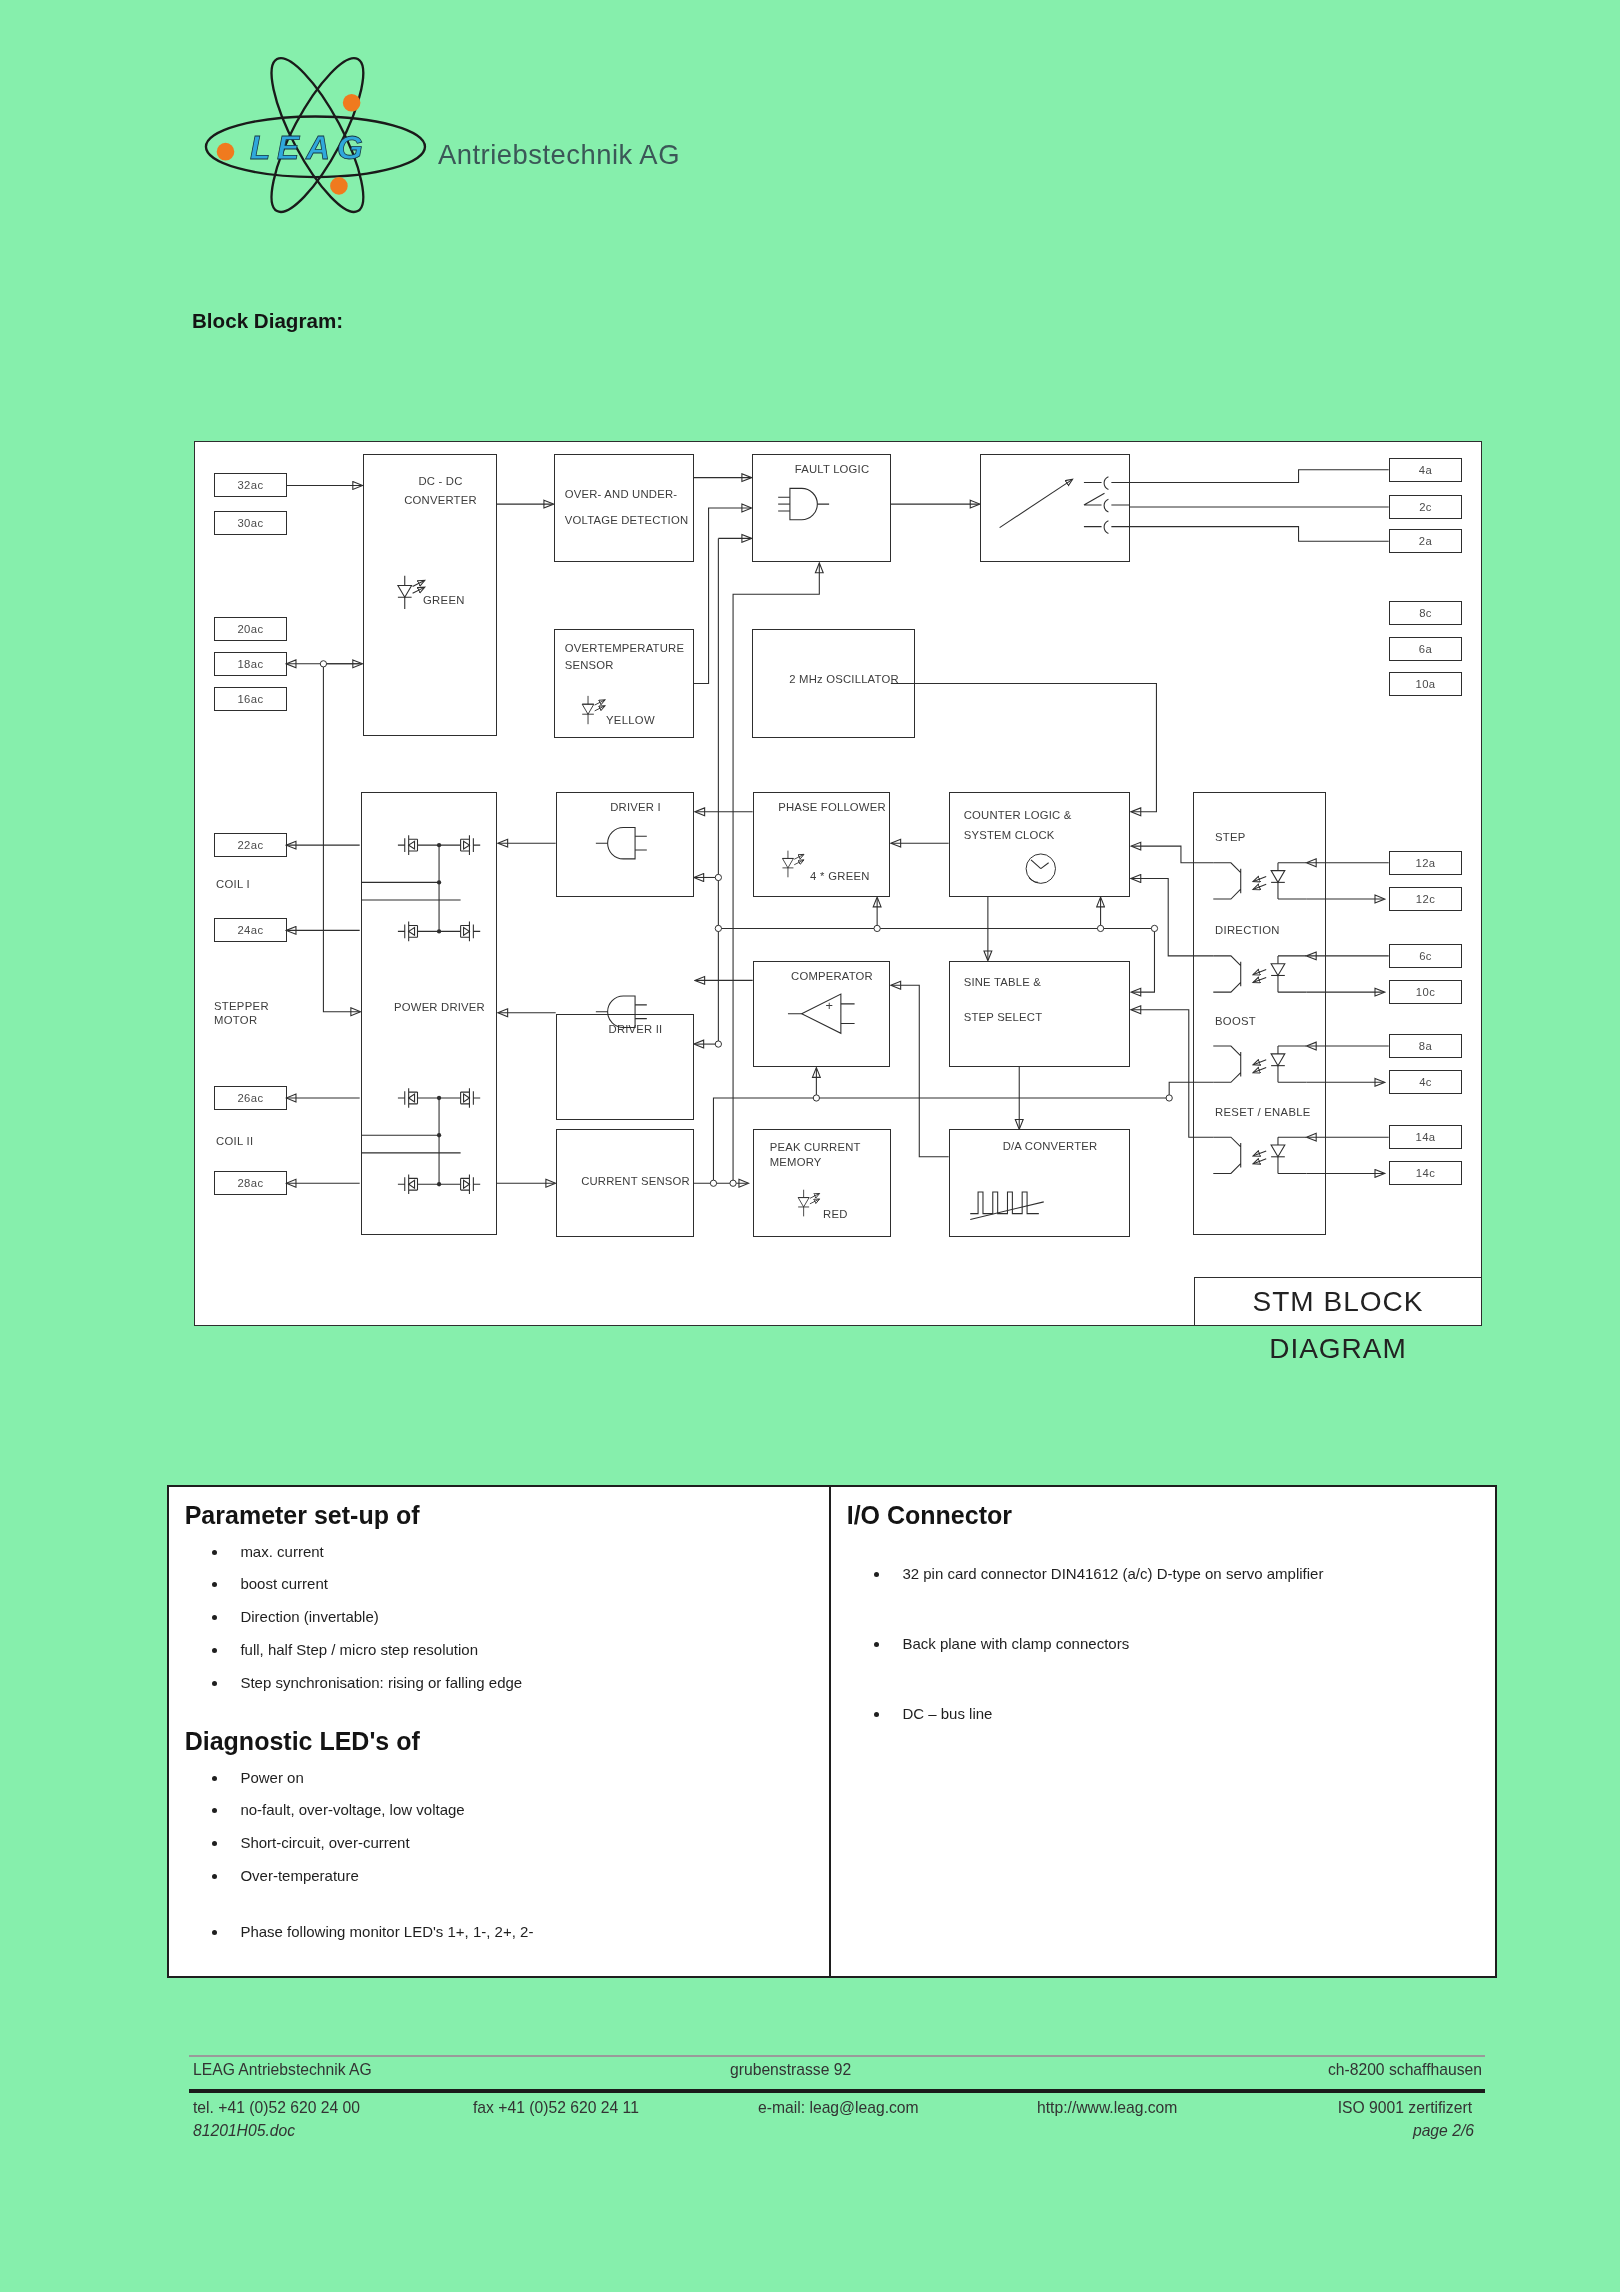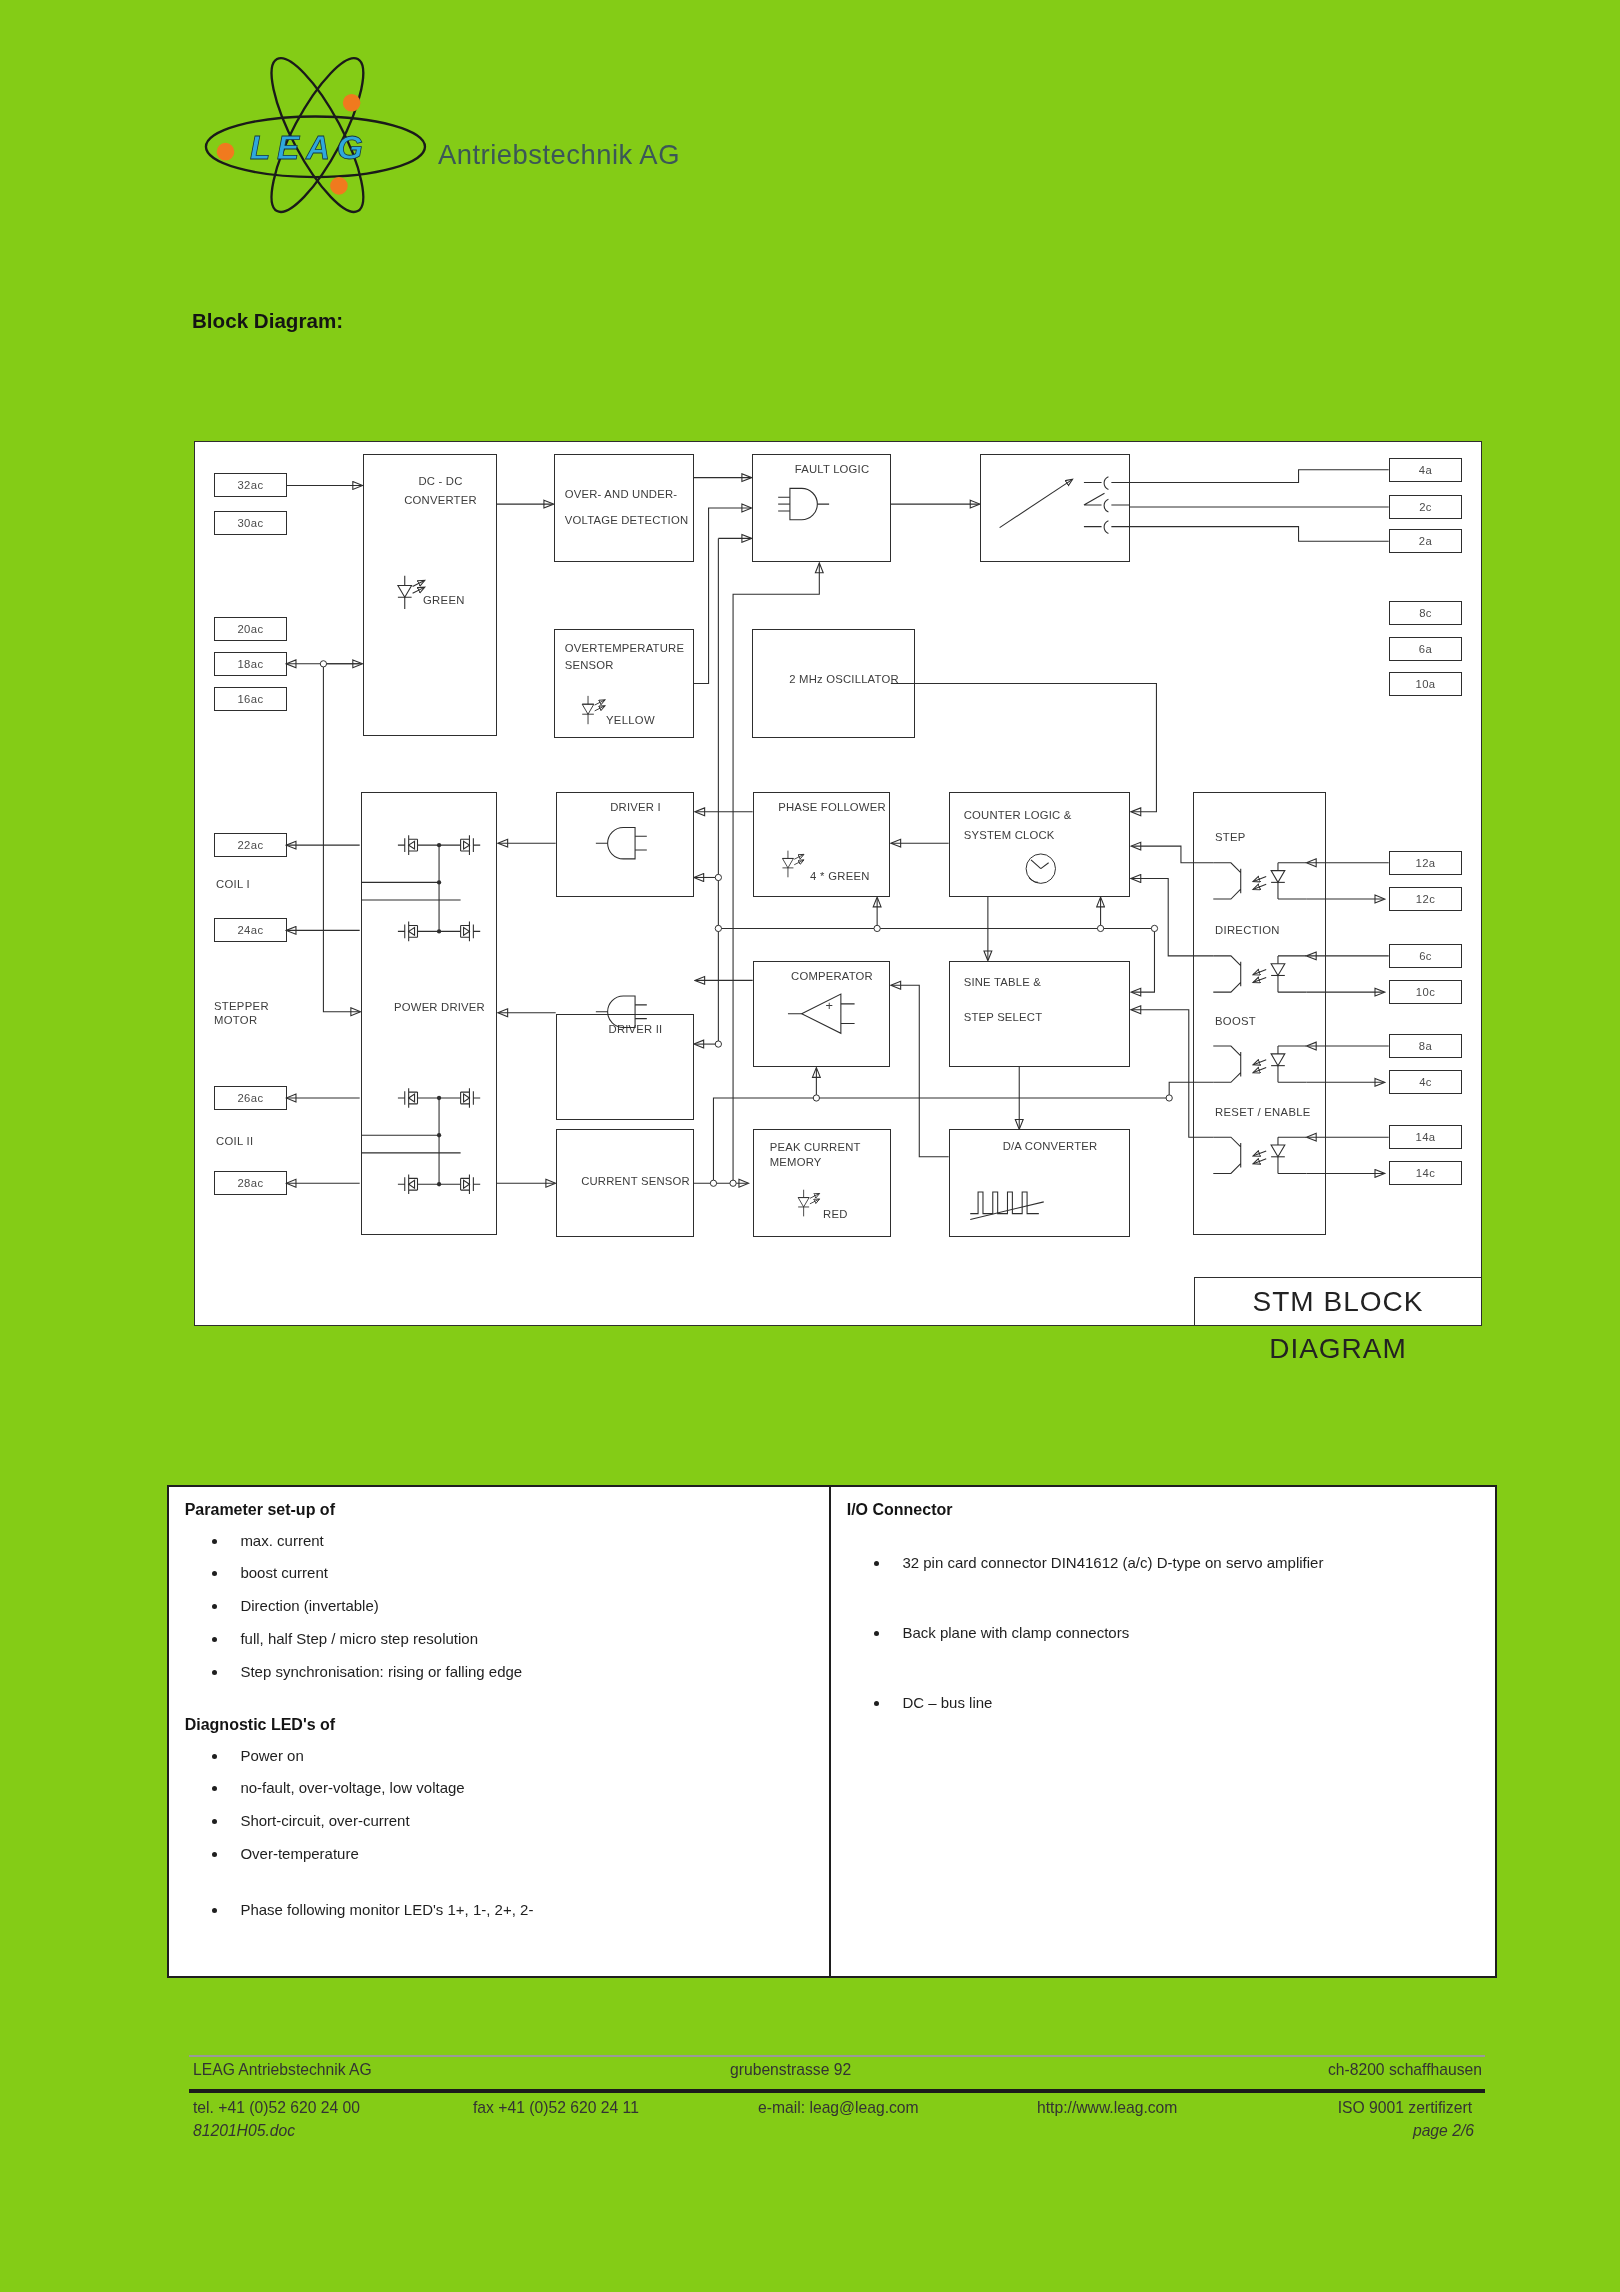--- a/index.html
+++ b/index.html
@@ -1,16 +1,16 @@
 <!DOCTYPE html>
 <html><head>
 <meta charset="utf-8">
 <style>
   html,body{margin:0;padding:0;background:#e8e8e8;}
-  .page{position:relative;width:1620px;height:2293px;background:#84cc16;margin:0 auto;
+  .page{position:relative;width:1620px;height:2293px;background:#86efac;margin:0 auto;
         font-family:"Liberation Sans", sans-serif;overflow:hidden;}
   .abs{position:absolute;}
   
   .bx{position:absolute;border:1.3px solid #2e2e2e;background:#fff;box-sizing:border-box;z-index:2;}
   .frame{position:absolute;border:1.4px solid #2e2e2e;background:#fff;box-sizing:border-box;z-index:1;}
   .bt{font-size:11.3px;color:#3d3d3d;letter-spacing:0.2px;padding-left:21px;}
   .ctr{text-align:center;}
   .pin{position:absolute;width:73px;height:23.5px;border:1.3px solid #2e2e2e;background:#fff;
        box-sizing:border-box;display:flex;align-items:center;justify-content:center;
        font-size:11.3px;color:#4a4a4a;letter-spacing:0.4px;z-index:2;}
@@ -21,21 +21,21 @@
   .jd{fill:#2e2e2e;stroke:none;}
   .svgt{font-family:"Liberation Sans",sans-serif;font-size:13px;fill:#3d3d3d;}
   
   .brand{position:absolute;left:438px;top:139px;font-size:27.4px;color:#3b5757;letter-spacing:0.5px;z-index:2;}
   .h1{position:absolute;left:192px;top:309px;font-size:20.6px;font-weight:bold;color:#141414;}
   
   .tbl{position:absolute;left:167px;top:1485px;width:1330px;height:493px;border:2px solid #1e1e1e;
        box-sizing:border-box;display:flex;background:#fff;z-index:2;}
   .cellL{width:662px;border-right:2px solid #1e1e1e;box-sizing:border-box;padding:11.8px 19.6px 0 13.7px;}
   .cellR{flex:1;padding:11.8px 59px 0 13.7px;}
-  .th{font-size:16px;font-weight:bold;color:#141414;margin:2px 0 0 2px;}
+  .th{font-size:25px;font-weight:bold;color:#141414;margin:2px 0 0 2px;}
   .tbl ul{margin:11.8px 0 0 0;padding-left:45px;list-style:disc;}
   .tbl li{font-size:15px;color:#1f1f1f;padding-left:12.7px;line-height:20.6px;}
   .listA li{margin-bottom:12.3px;}
   .listB li{margin-bottom:12.3px;}
   .listC{margin-top:35px !important;}
   .listR li{margin-bottom:40px;line-height:30px;}
   .h2gap{margin-top:33px;}
   
   .f{position:absolute;font-size:15.7px;color:#333;z-index:2;}
   .fi{font-style:italic;}

